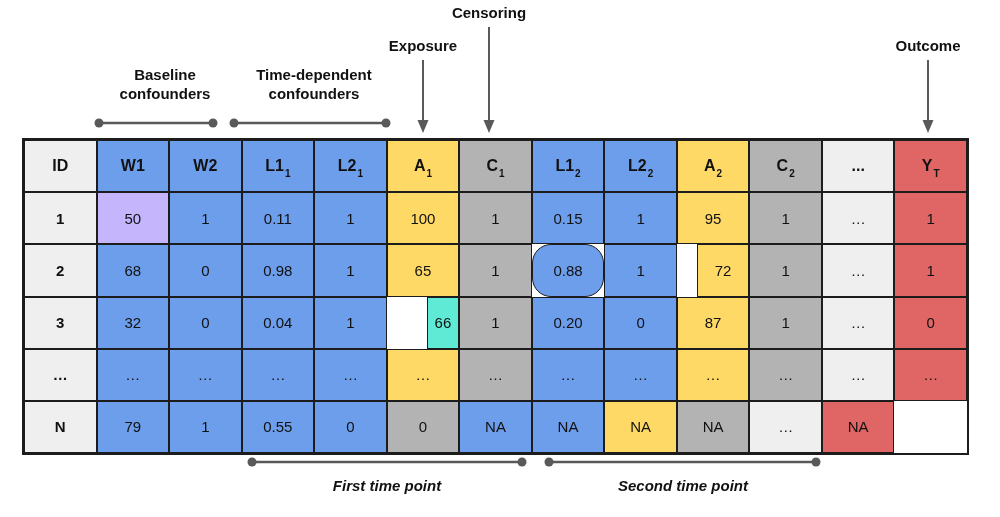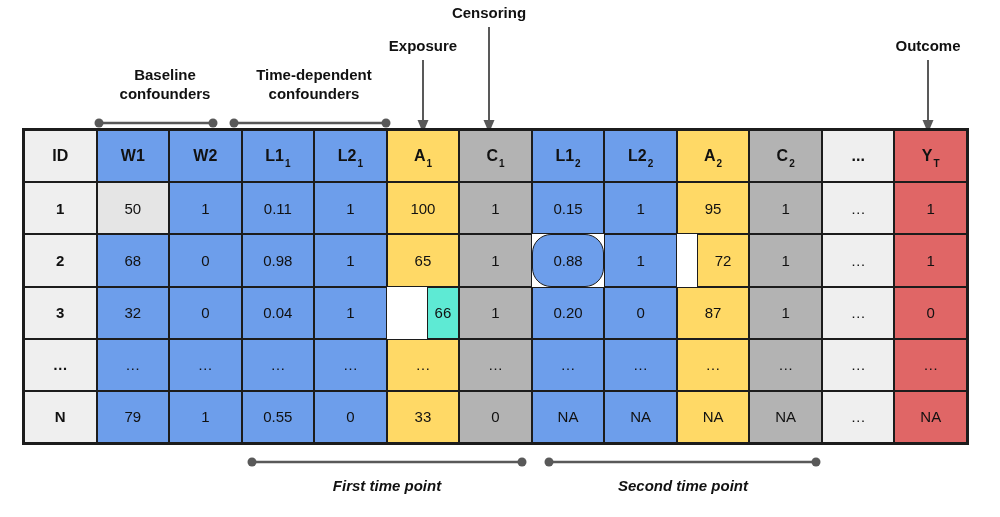--- a/index.html
+++ b/index.html
@@ -29,21 +29,21 @@
     text-align: center;
     transform: translateX(-50%);
     white-space: nowrap;
     line-height: 1.25;
   }
   .lbl.wrap { white-space: normal; }
   .lbl.italic { font-style: italic; }
   .tbl {
     position: absolute;
     left: 22px;
-    top: 128px;
+    top: 138px;
     width: 943px;
     height: 313px;
     display: grid;
     grid-template-columns: repeat(13, 1fr);
     grid-template-rows: repeat(6, 1fr);
     border: 2px solid #1c1c1c;
     box-sizing: content-box;
   }
   .cell {
     border: 1px solid #1c1c1c;
@@ -159,21 +159,21 @@
         <span class="sub">2</span>
       </div>
       <div class="cell hdr" style="background: rgb(239, 239, 239);">
         <span>...</span>
       </div>
       <div class="cell hdr" style="background: rgb(224, 102, 102);">
         <span>Y</span>
         <span class="sub">T</span>
       </div>
       <div class="cell idc" style="background: rgb(239, 239, 239);">1</div>
-      <div class="cell" style="background: #e5e5e5;">50</div>
+      <div class="cell" style="background: #c4b5fd;">50</div>
       <div class="cell" style="background: rgb(109, 158, 235);">1</div>
       <div class="cell" style="background: rgb(109, 158, 235);">0.11</div>
       <div class="cell" style="background: rgb(109, 158, 235);">1</div>
       <div class="cell" style="background: rgb(255, 217, 102);">100</div>
       <div class="cell" style="background: rgb(179, 179, 179);">1</div>
       <div class="cell" style="background: rgb(109, 158, 235);">0.15</div>
       <div class="cell" style="background: rgb(109, 158, 235);">1</div>
       <div class="cell" style="background: rgb(255, 217, 102);">95</div>
       <div class="cell" style="background: rgb(179, 179, 179);">1</div>
       <div class="cell" style="background: rgb(239, 239, 239);">…</div>
@@ -215,21 +215,20 @@
       <div class="cell" style="background: rgb(109, 158, 235);">…</div>
       <div class="cell" style="background: rgb(255, 217, 102);">…</div>
       <div class="cell" style="background: rgb(179, 179, 179);">…</div>
       <div class="cell" style="background: rgb(239, 239, 239);">…</div>
       <div class="cell" style="background: rgb(224, 102, 102);">…</div>
       <div class="cell idc" style="background: rgb(239, 239, 239);">N</div>
       <div class="cell" style="background: rgb(109, 158, 235);">79</div>
       <div class="cell" style="background: rgb(109, 158, 235);">1</div>
       <div class="cell" style="background: rgb(109, 158, 235);">0.55</div>
       <div class="cell" style="background: rgb(109, 158, 235);">0</div>
-      <div class="cell" style="background: rgb(255, 217, 102);">33</div>
       <div class="cell" style="background: rgb(179, 179, 179);">0</div>
       <div class="cell" style="background: rgb(109, 158, 235);">NA</div>
       <div class="cell" style="background: rgb(109, 158, 235);">NA</div>
       <div class="cell" style="background: rgb(255, 217, 102);">NA</div>
       <div class="cell" style="background: rgb(179, 179, 179);">NA</div>
       <div class="cell" style="background: rgb(239, 239, 239);">…</div>
       <div class="cell" style="background: rgb(224, 102, 102);">NA</div>
     </div>
 
   <div class="lbl italic" style="left:387px; top:477px;">First time point</div>

